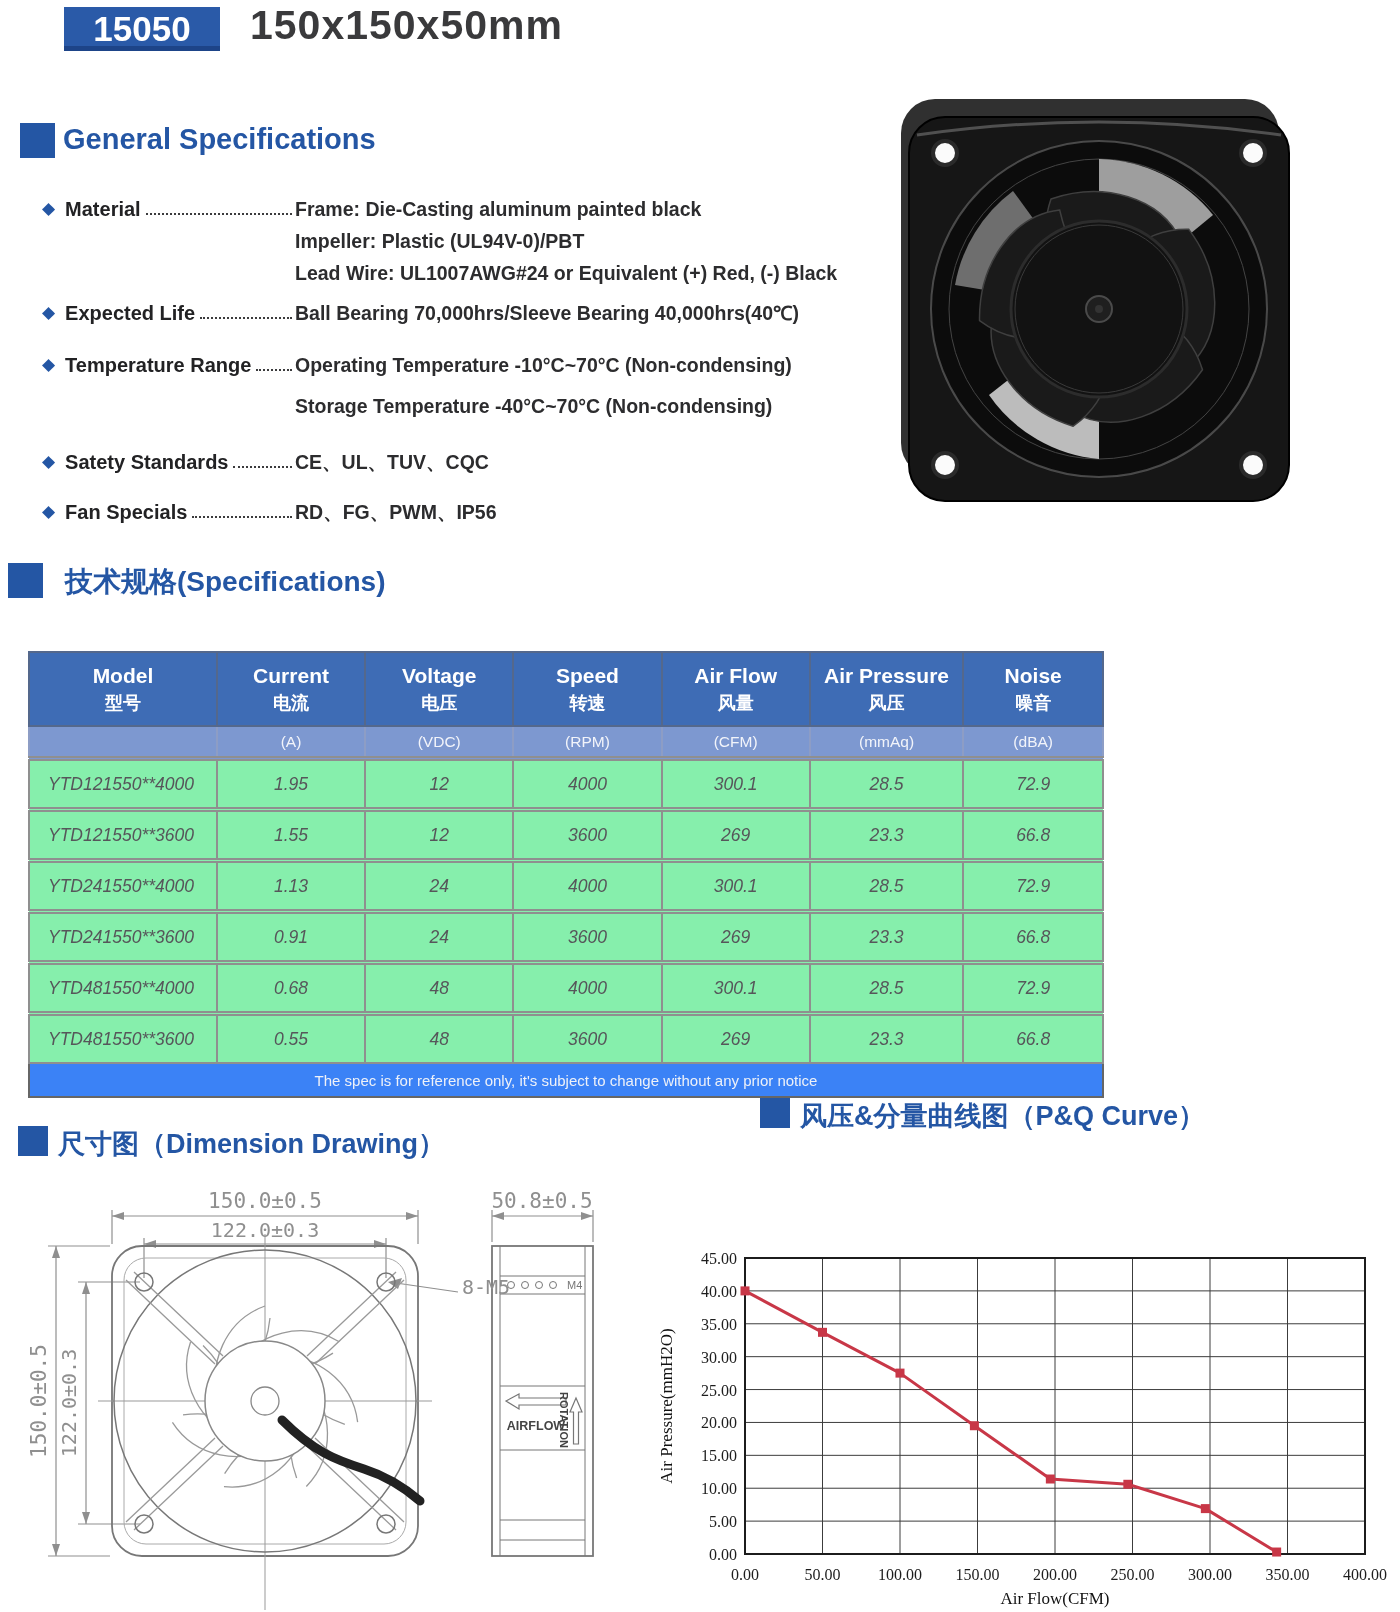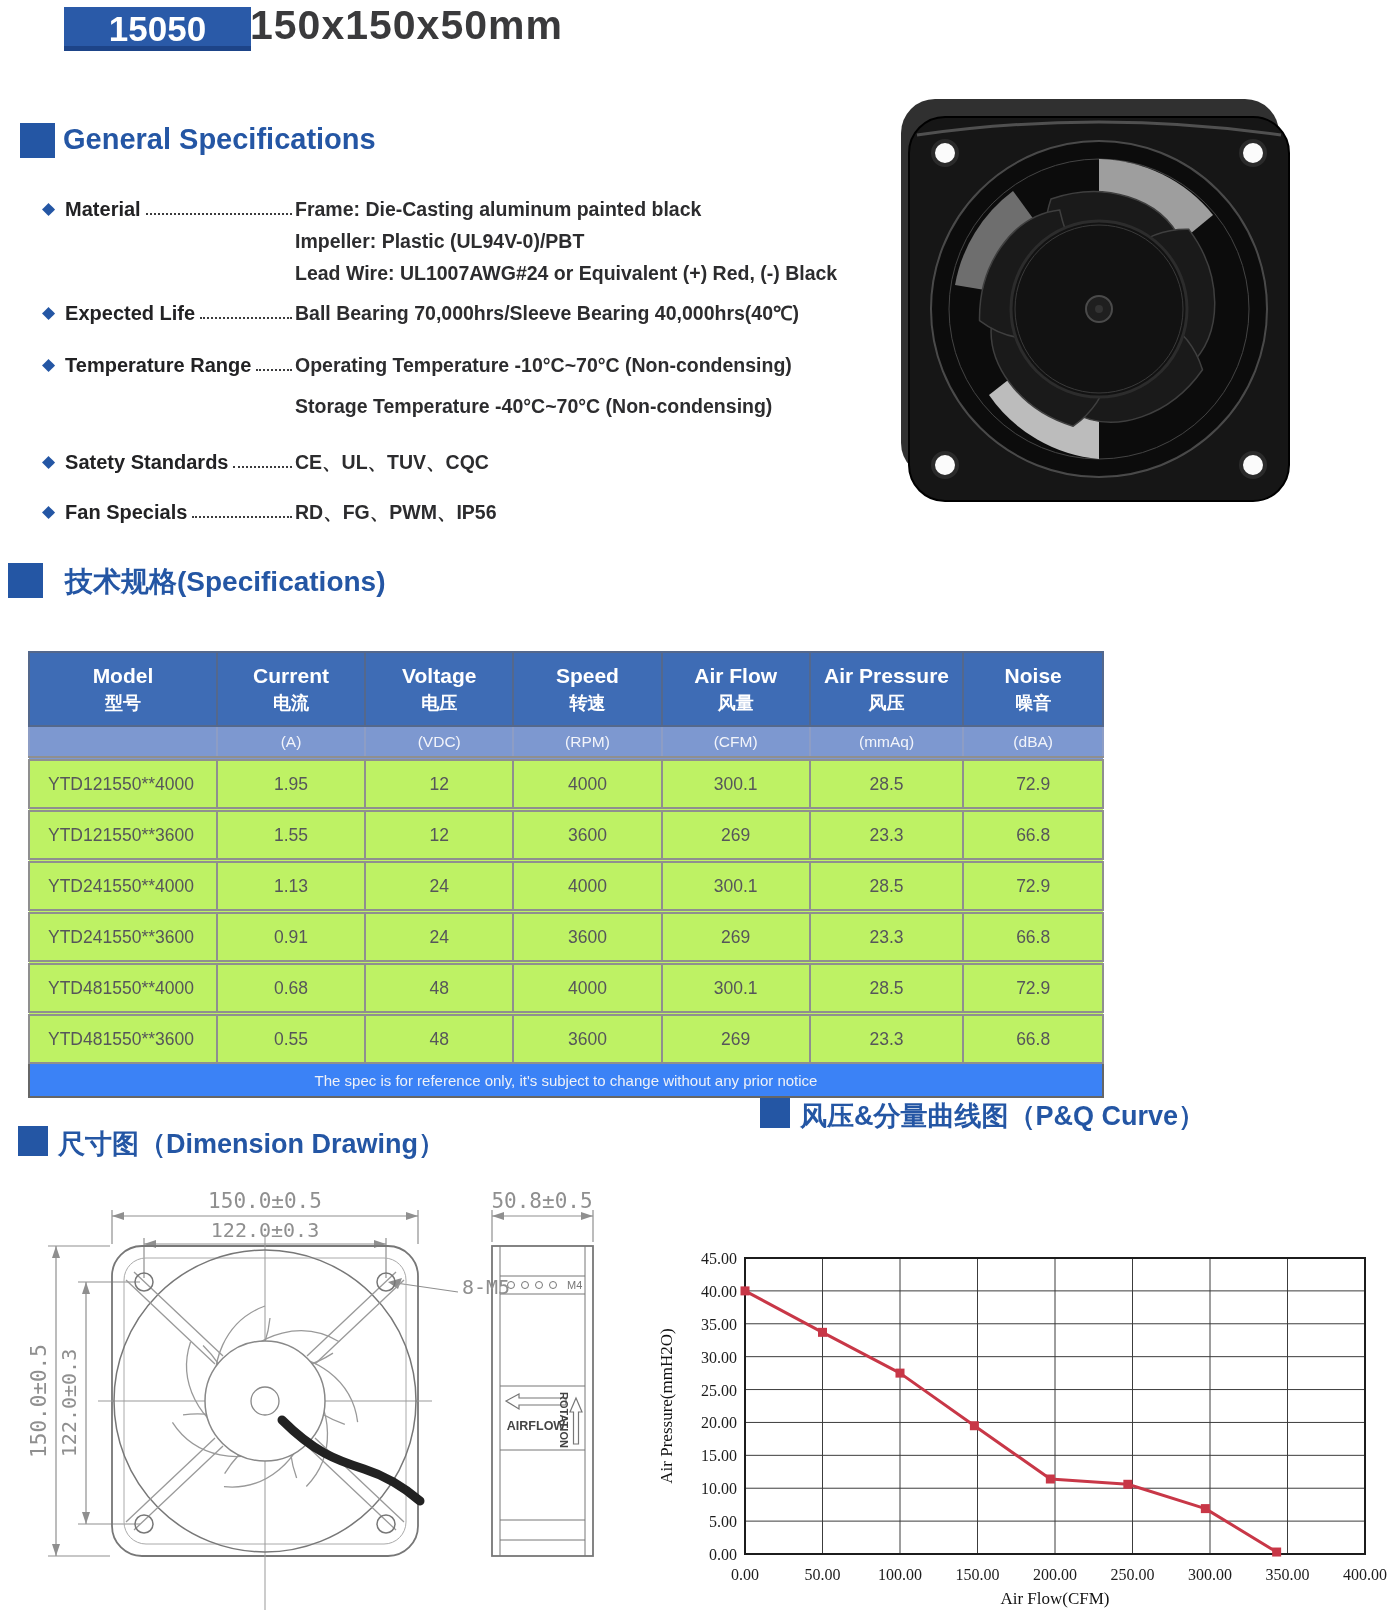--- a/index.html
+++ b/index.html
@@ -1,19 +1,19 @@
 <!DOCTYPE html>
 <html><head>
 <meta charset="utf-8">
 <style>
   html,body{margin:0;padding:0;background:#e9e9e9;}
   .page{position:relative;width:1400px;height:1612px;background:#ffffff;overflow:hidden;
         font-family:"Liberation Sans",sans-serif;margin:0 auto;}
   
-  .model-badge{position:absolute;left:64px;top:7px;width:187px;height:44px;background:#2a5aa8;
+  .model-badge{position:absolute;left:64px;top:7px;width:156px;height:44px;background:#2a5aa8;
        color:#fff;font-size:35px;font-weight:bold;display:flex;align-items:center;justify-content:center;
        box-shadow:inset 0 -5px 0 #1d4488;}
   .size-label{position:absolute;left:250px;top:2px;font-size:41px;font-weight:bold;color:#3a3a3c;letter-spacing:1px;}
   
   .sec-head{position:absolute;display:flex;align-items:flex-start;color:#2456a4;font-weight:bold;}
   .sec-head .sq{background:#2456a4;display:inline-block;}
   .sec-head.general{left:20px;top:123px;font-size:29px;}
   .sec-head.general .sq{width:35px;height:35px;margin-right:8px;}
   .sec-head.specs{left:8px;top:563px;font-size:28px;}
   .sec-head.specs .sq{width:35px;height:35px;margin-right:22px;}
@@ -37,22 +37,22 @@
   
   .fan-photo{position:absolute;left:893px;top:95px;}
   
   .spec-table{position:absolute;left:28px;top:651px;width:1076px;border-collapse:collapse;
       border:2px solid #4c1d95;}
   .spec-table th{background:#3e6cb5;color:#fff;border:2px solid #54688c;padding:6px 4px;height:60px;}
   .th-en{font-size:21px;font-weight:bold;}
   .th-zh{font-size:18px;font-weight:bold;margin-top:3px;}
   .unit-cell{background:#7d98d0;color:#f2f4fa;font-size:15.5px;text-align:center;height:27px;
       border:2px solid #8d9dc5;font-weight:normal;}
-  .spec-table tbody td{background:#bef264;color:#56565a;font-size:17.5px;text-align:center;height:44px;
-      border:2px solid #8f8f8f;border-top:5px double #8f8f8f;}
+  .spec-table tbody td{background:#86efac;color:#56565a;font-size:17.5px;text-align:center;height:44px;
+      border:2px solid #8f8f8f;border-top:5px double #8f8f8f;font-style:italic;}
   .spec-table tbody td.model-cell{text-align:left;padding-left:18px;}
   .foot-cell{background:#3b82f6;color:#eef1f8;font-size:15px;text-align:center;height:30px;
       border:2px solid #666;}
   
   .dim-svg{position:absolute;left:30px;top:1188px;}
   .pq-svg{position:absolute;left:650px;top:1232px;}
   .dimtxt{font-family:"DejaVu Sans Mono",monospace;fill:#8f8f8f;}
   .ctick{font:16px "Liberation Serif",serif;fill:#1d1d1d;}
   .caxis{font:17px "Liberation Serif",serif;fill:#111;}
 </style>

